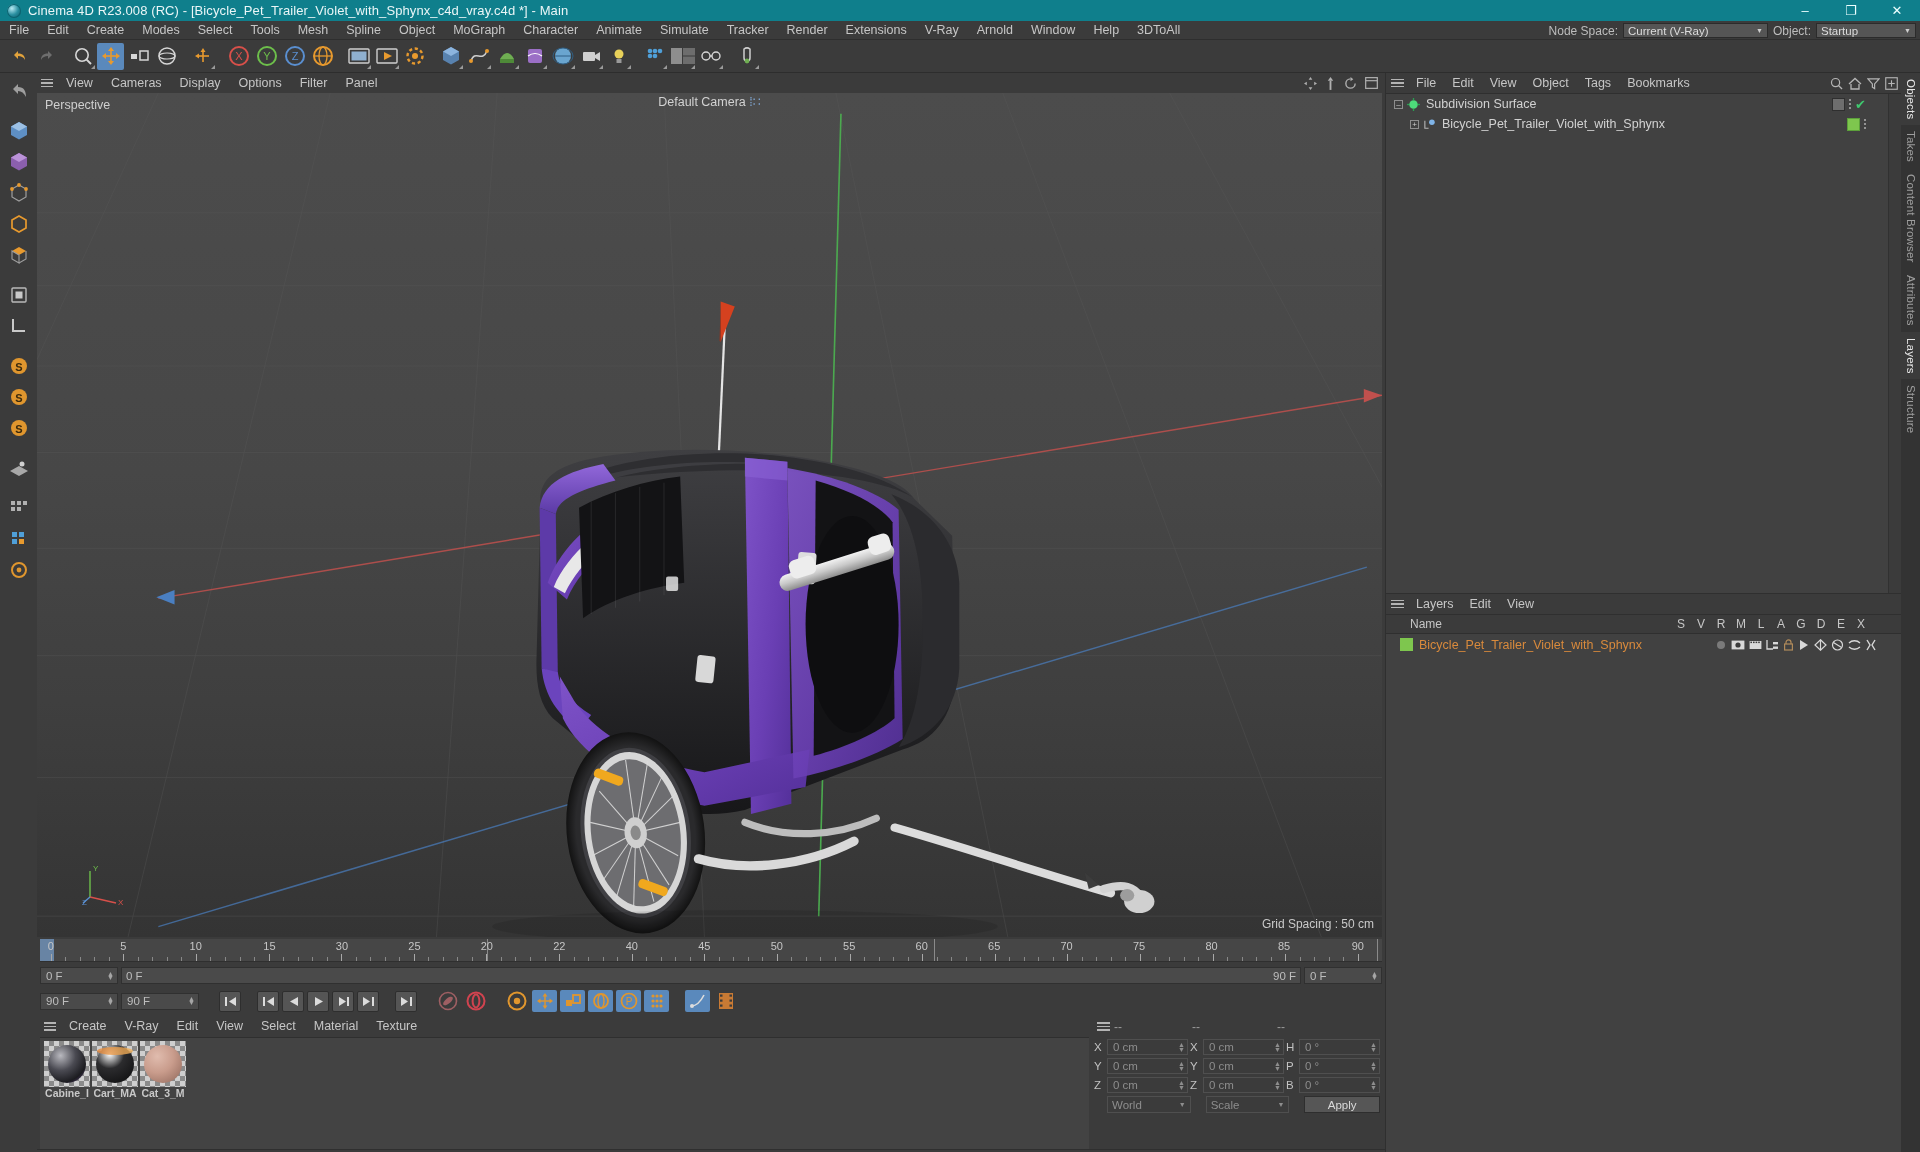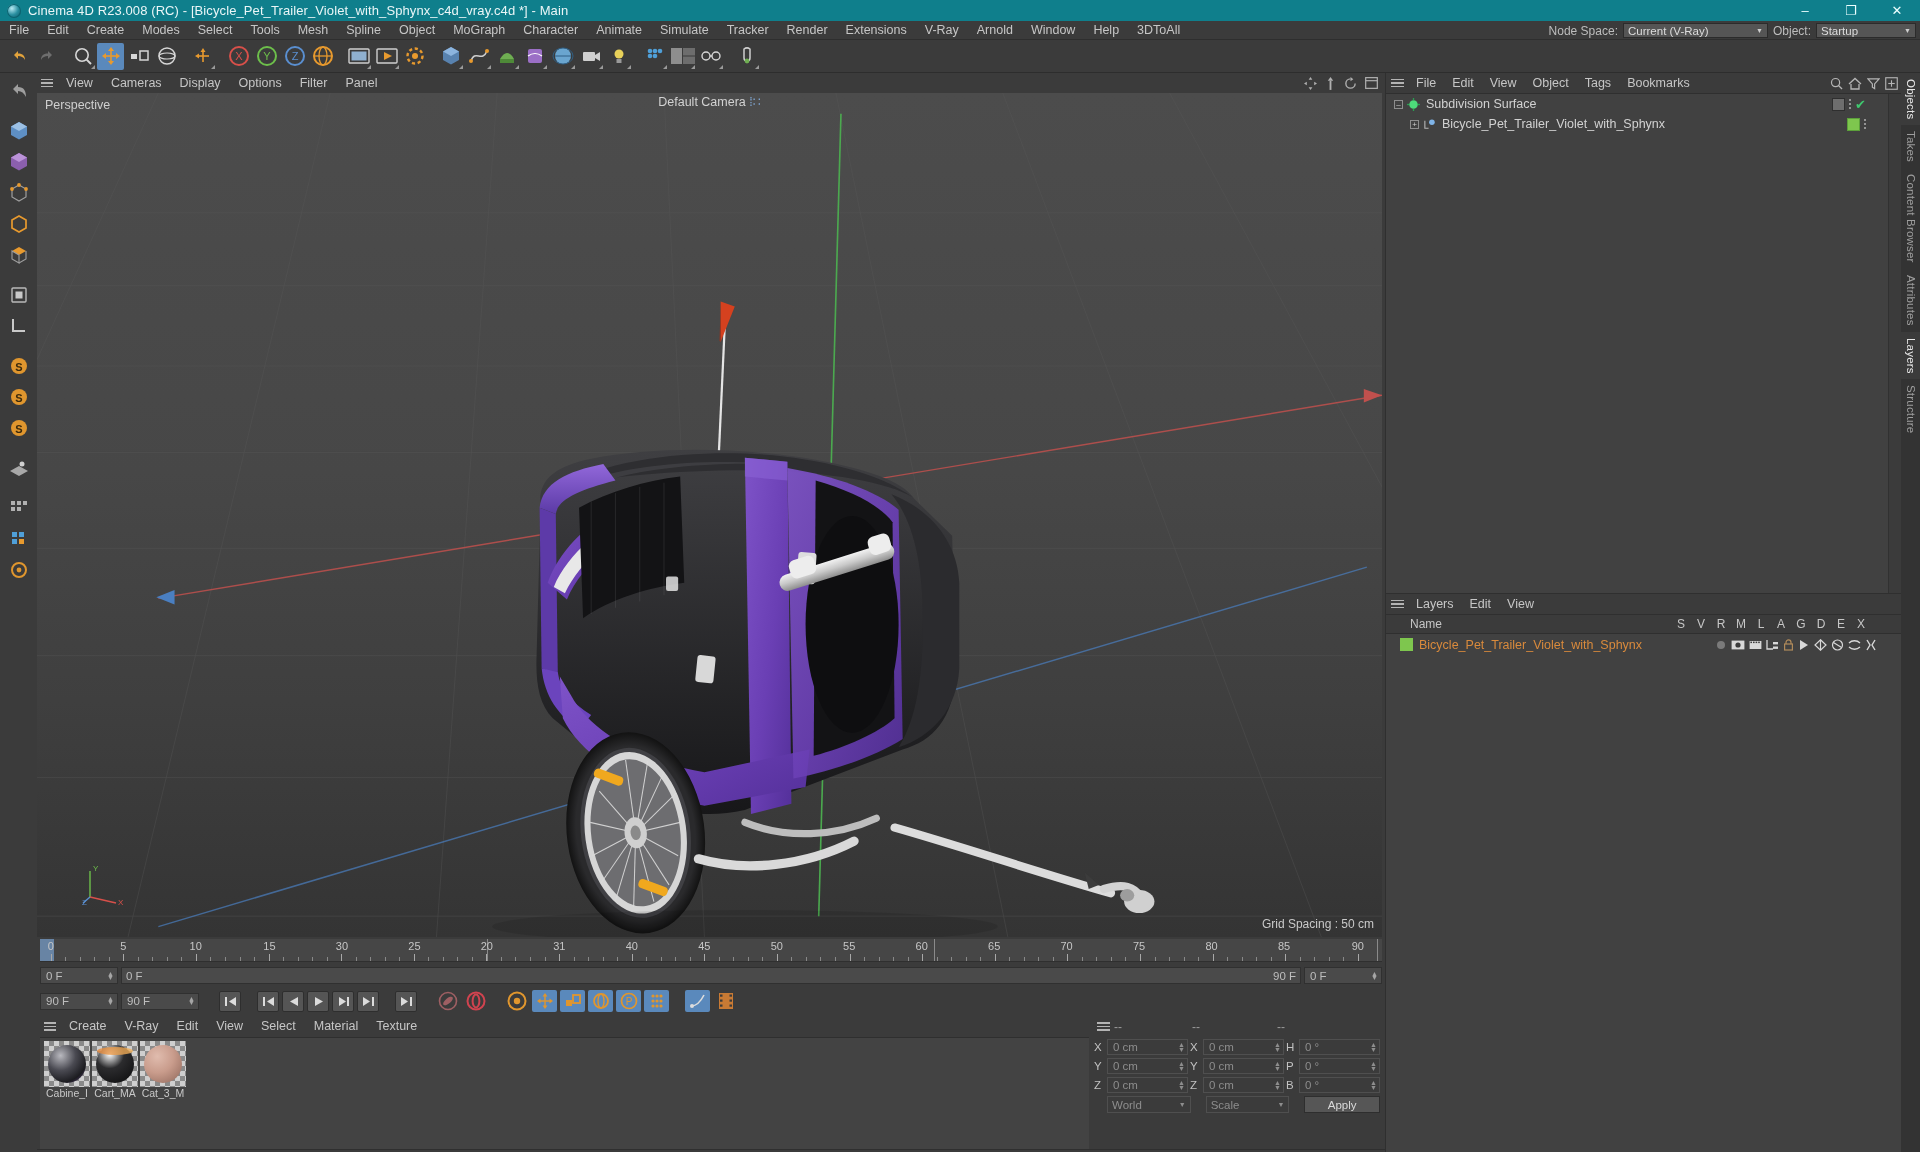--- a/index.html
+++ b/index.html
@@ -89,21 +89,21 @@
   .rbtn.sel { background:#5a89bc; }
 
   
   #bottom { height:133px; display:flex; background:#3b3b3b; gap:3px; padding:0 3px 0 3px;}
   #matmgr { flex:1 1 auto; background:#3b3b3b; display:flex; flex-direction:column; min-width:0;}
   #matmenu { height:21px; display:flex; align-items:center; }
   #matmenu .burger { width:20px; display:flex; flex-direction:column; gap:2px; align-items:center;}
   #matmenu .burger i { width:12px; height:1.5px; background:#b4b4b4; }
   #matmenu .mm { padding:0 9px; line-height:21px; font-size:12.5px; color:#c6c6c6; }
   #matlist { flex:1 1 auto; background:#434343; border-top:1px solid #2f2f2f; display:flex;
-      align-items:flex-start; padding:3px 0 0 4px; gap:2px; }
+      align-items:flex-start; padding:3px 0 0 4px; gap:2px;font-weight:bold; }
   .mat { width:46px; }
   .mat .sw { width:46px; height:46px; position:relative; overflow:hidden;
      background-image:linear-gradient(45deg,#8a8a8a 25%,transparent 25%),
                       linear-gradient(-45deg,#8a8a8a 25%,transparent 25%),
                       linear-gradient(45deg,transparent 75%,#8a8a8a 75%),
                       linear-gradient(-45deg,transparent 75%,#8a8a8a 75%);
      background-size:10px 10px; background-position:0 0,0 5px,5px -5px,-5px 0; background-color:#cfcfcf;}
   .mat .ball { position:absolute; left:4px; top:4px; width:38px; height:38px; border-radius:50%; }
   .mat .cap { font-size:10.5px; color:#c8c8c8; text-align:center; white-space:nowrap;
      overflow:hidden; width:46px; line-height:13px;}
@@ -747,21 +747,21 @@
         <div class="green" style="left:33.3%"></div>
         <div class="green" style="left:66.6%"></div>
         <div class="green" style="left:99.6%"></div>
         <div class="tk" style="left:0.8%">0</div>
         <div class="tk" style="left:6.2%">5</div>
         <div class="tk" style="left:11.6%">10</div>
         <div class="tk" style="left:17.1%">15</div>
         <div class="tk" style="left:22.5%">30</div>
         <div class="tk" style="left:27.9%">25</div>
         <div class="tk" style="left:33.3%">20</div>
-        <div class="tk" style="left:38.7%">31</div>
+        <div class="tk" style="left:38.7%">22</div>
         <div class="tk" style="left:44.1%">40</div>
         <div class="tk" style="left:49.5%">45</div>
         <div class="tk" style="left:54.9%">50</div>
         <div class="tk" style="left:60.3%">55</div>
         <div class="tk" style="left:65.7%">60</div>
         <div class="tk" style="left:71.1%">65</div>
         <div class="tk" style="left:76.5%">70</div>
         <div class="tk" style="left:81.9%">75</div>
         <div class="tk" style="left:87.3%">80</div>
         <div class="tk" style="left:92.7%">85</div>

